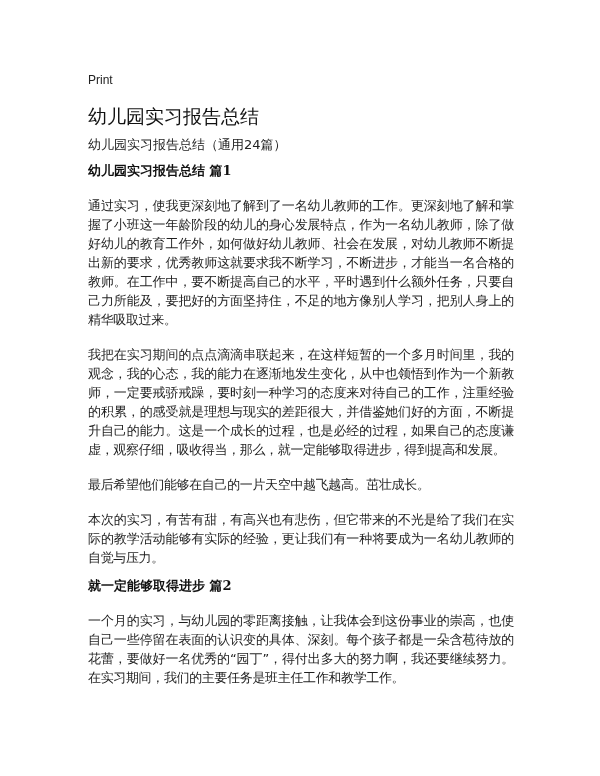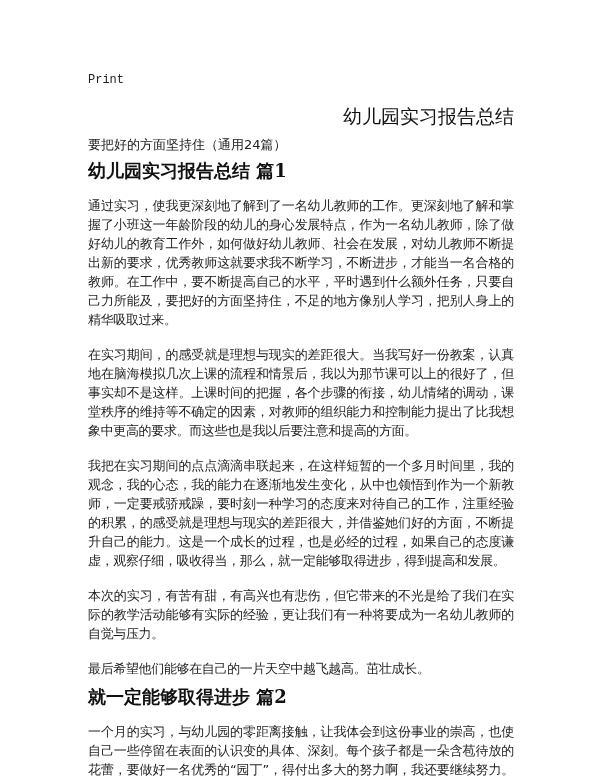--- a/index.html
+++ b/index.html
@@ -1,38 +1,37 @@
 <!DOCTYPE html>
 <html><head>
 <meta charset="utf-8">
 <style>
   html, body { margin: 0; padding: 0; background: #ffffff; }
   body { width: 600px; height: 776px; position: relative; overflow: hidden; color: #1a1a1a; }
   .page { position: absolute; left: 88px; top: 72px; width: 426px; }
-  .print-label { font-family: Liberation Mono, monospace; font-size: 12px; color: #222; height: 16px; line-height: 16px; margin-bottom: 16px; }
-  .doc-title { font-family: "DejaVu Sans", sans-serif; font-size: 19px; text-align: right; line-height: 24px; margin: 0 0 8px 0; font-weight: normal; color: #111; }
+  .print-label { font-family: Liberation Sans, sans-serif; font-size: 12px; color: #222; height: 16px; line-height: 16px; margin-bottom: 16px; }
+  .doc-title { font-family: "DejaVu Sans", sans-serif; font-size: 19px; text-align: left; line-height: 24px; margin: 0 0 8px 0; font-weight: normal; color: #111; }
   .doc-subtitle { font-family: "DejaVu Sans", sans-serif; font-size: 13px; line-height: 18px; margin: 0 0 8px 0; color: #222; }
-  .section-heading { font-family: "DejaVu Serif", serif; font-size: 18px; font-weight: bold; line-height: 18px; margin: 0 0 8px 0; color: #111; }
+  .section-heading { font-family: "DejaVu Serif", serif; font-size: 13px; font-weight: bold; line-height: 18px; margin: 0 0 8px 0; color: #111; }
   .para { font-family: "DejaVu Sans", sans-serif; font-size: 13px; line-height: 19px; margin: 16px 0 10px 0; color: #1e1e1e; text-align: justify; letter-spacing: -0.35px; }
   .section { margin: 0; }
 </style>
 </head>
 <body>
 
 <div class="page">
   <div class="print-label">Print</div>
   <h1 class="doc-title">幼儿园实习报告总结</h1>
-  <div class="doc-subtitle">要把好的方面坚持住（通用24篇）</div>
+  <div class="doc-subtitle">幼儿园实习报告总结（通用24篇）</div>
 
   <div class="section">
     <h2 class="section-heading">幼儿园实习报告总结 篇1</h2>
     <p class="para">通过实习，使我更深刻地了解到了一名幼儿教师的工作。更深刻地了解和掌握了小班这一年龄阶段的幼儿的身心发展特点，作为一名幼儿教师，除了做好幼儿的教育工作外，如何做好幼儿教师、社会在发展，对幼儿教师不断提出新的要求，优秀教师这就要求我不断学习，不断进步，才能当一名合格的教师。在工作中，要不断提高自己的水平，平时遇到什么额外任务，只要自己力所能及，要把好的方面坚持住，不足的地方像别人学习，把别人身上的精华吸取过来。</p>
-    <p class="para">在实习期间，的感受就是理想与现实的差距很大。当我写好一份教案，认真地在脑海模拟几次上课的流程和情景后，我以为那节课可以上的很好了，但事实却不是这样。上课时间的把握，各个步骤的衔接，幼儿情绪的调动，课堂秩序的维持等不确定的因素，对教师的组织能力和控制能力提出了比我想象中更高的要求。而这些也是我以后要注意和提高的方面。</p>
     <p class="para">我把在实习期间的点点滴滴串联起来，在这样短暂的一个多月时间里，我的观念，我的心态，我的能力在逐渐地发生变化，从中也领悟到作为一个新教师，一定要戒骄戒躁，要时刻一种学习的态度来对待自己的工作，注重经验的积累，的感受就是理想与现实的差距很大，并借鉴她们好的方面，不断提升自己的能力。这是一个成长的过程，也是必经的过程，如果自己的态度谦虚，观察仔细，吸收得当，那么，就一定能够取得进步，得到提高和发展。</p>
+    <p class="para">最后希望他们能够在自己的一片天空中越飞越高。茁壮成长。</p>
     <p class="para">本次的实习，有苦有甜，有高兴也有悲伤，但它带来的不光是给了我们在实际的教学活动能够有实际的经验，更让我们有一种将要成为一名幼儿教师的自觉与压力。</p>
-    <p class="para">最后希望他们能够在自己的一片天空中越飞越高。茁壮成长。</p>
   </div>
 
   <div class="section">
     <h2 class="section-heading">就一定能够取得进步 篇2</h2>
     <p class="para">一个月的实习，与幼儿园的零距离接触，让我体会到这份事业的崇高，也使自己一些停留在表面的认识变的具体、深刻。每个孩子都是一朵含苞待放的花蕾，要做好一名优秀的“园丁”，得付出多大的努力啊，我还要继续努力。在实习期间，我们的主要任务是班主任工作和教学工作。</p>
   </div>
 </div>
 
 </body></html>

